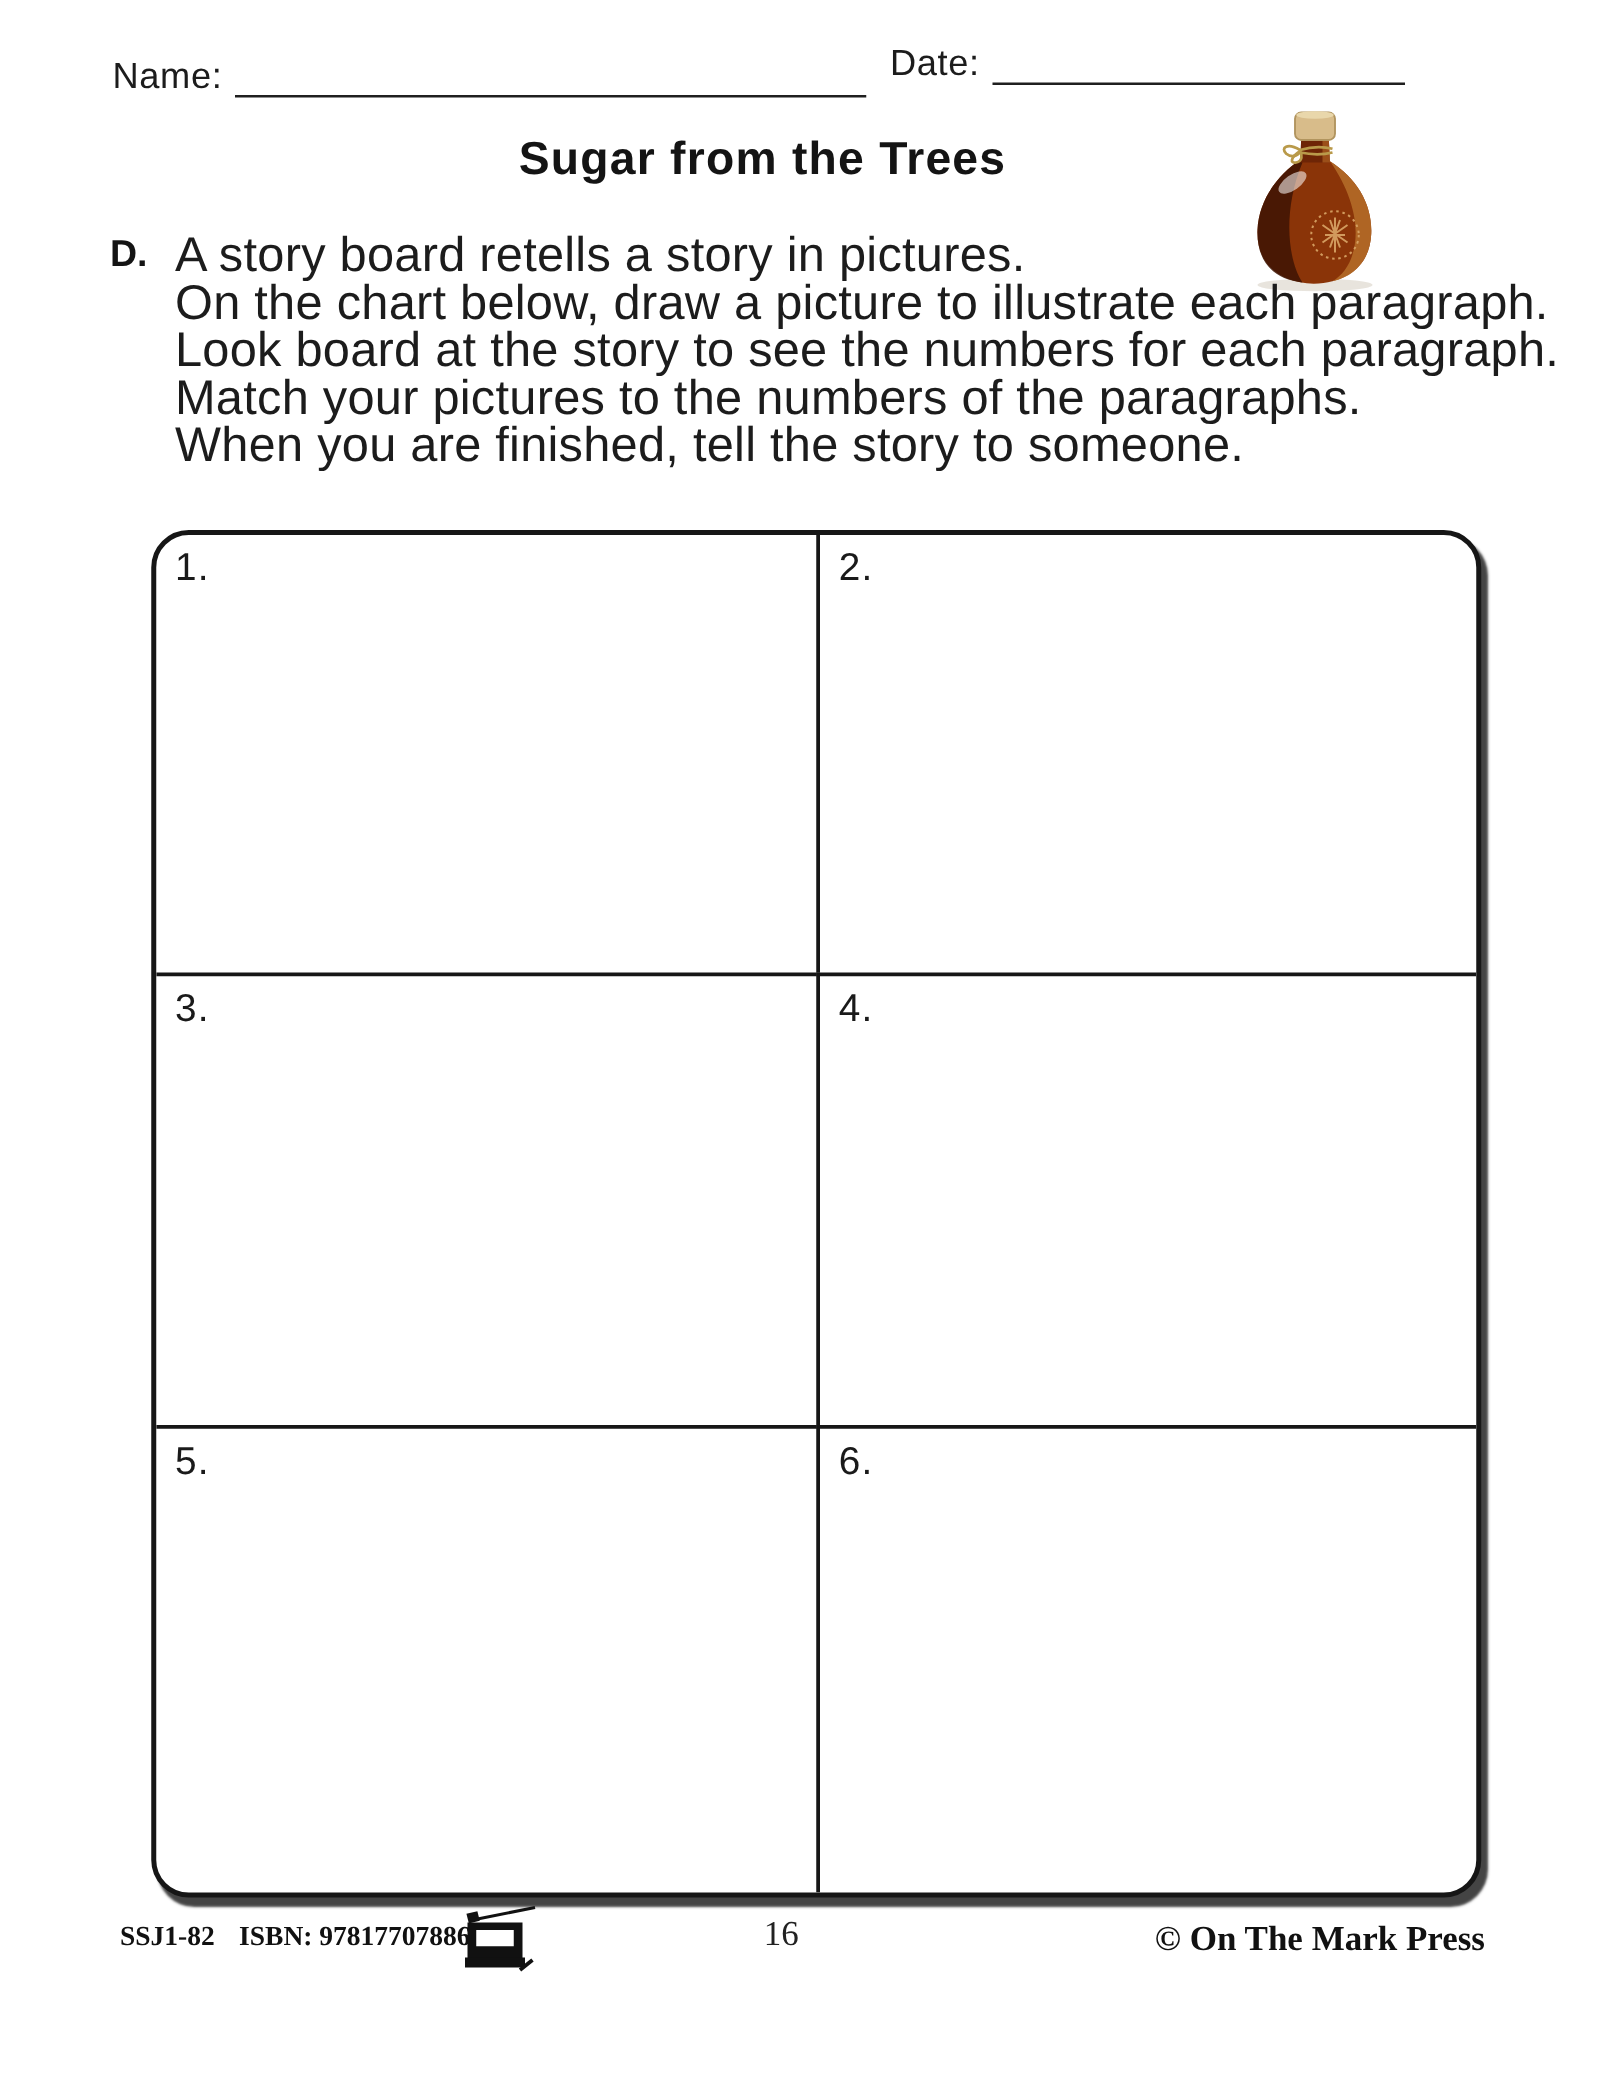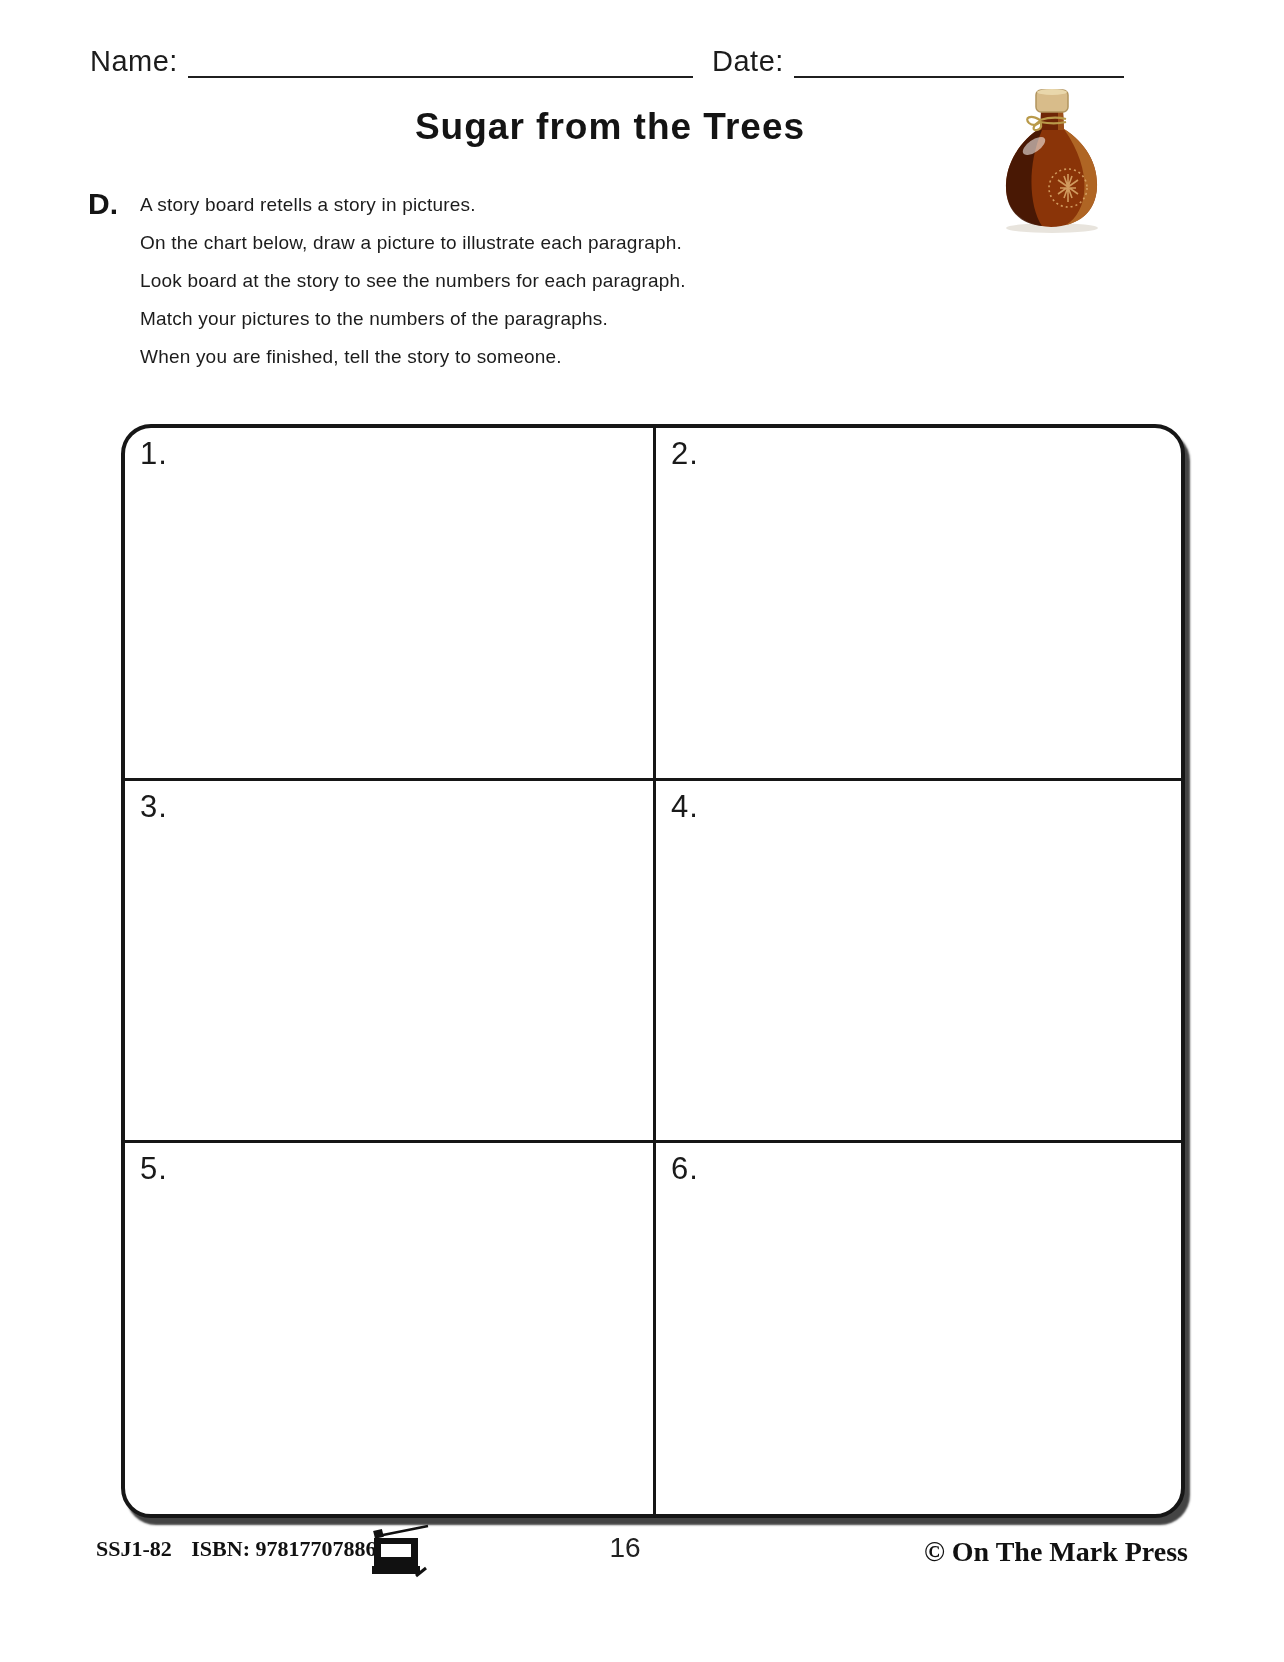--- a/index.html
+++ b/index.html
@@ -11,21 +11,21 @@
     position: relative;
     overflow: hidden;
   }
 
   
   .field-row { position: absolute; display: flex; align-items: flex-end; }
   .field-label { font-size: 29px; letter-spacing: 0.5px; white-space: nowrap; }
   .write-line { border-bottom: 2.5px solid #1f1f1f; height: 34px; margin-left: 10px; }
   #name-field { left: 90px; top: 42px; }
   #name-field .write-line { width: 505px; }
-  #date-field { left: 712px; top: 42px; }
+  #date-field { left: 712px; top: 32px; }
   #date-field .write-line { width: 330px; }
 
   
   .page-title {
     position: absolute; left: 0; top: 106px; width: 1220px;
     text-align: center;
     font-size: 37px; font-weight: bold; letter-spacing: 1px;
     color: #141414;
   }
 
@@ -34,21 +34,21 @@
 
   
   .instruction {
     position: absolute; left: 88px; top: 186px;
     display: flex; align-items: flex-start;
   }
   .instruction-letter {
     font-size: 30px; font-weight: bold; width: 52px; flex: 0 0 52px;
     padding-top: 1px; color: #141414;
   }
-  .instruction-lines { font-size: 19px; line-height: 38px; letter-spacing: 0.2px; }
+  .instruction-lines { font-size: 39px; line-height: 38px; letter-spacing: 0.2px; }
 
   
   .storyboard {
     position: absolute; left: 121px; top: 424px;
     width: 1056px; height: 1086px;
     border: 4px solid #161616;
     border-radius: 30px;
     background: #ffffff;
     box-shadow: 5px 7px 2px rgba(35,35,35,0.85);
     display: grid;
@@ -69,21 +69,21 @@
   .footer { position: absolute; left: 0; top: 1524px; width: 100%; height: 60px; }
   .footer-left {
     position: absolute; left: 96px; top: 12px;
     font-family: "Liberation Serif", serif; font-weight: bold; font-size: 22px;
     white-space: nowrap; color: #111;
   }
   .footer-left .isbn { margin-left: 14px; }
   .press-logo { position: absolute; left: 368px; top: 0px; width: 64px; height: 56px; }
   .page-number {
     position: absolute; left: 0; top: 8px; width: 1250px; text-align: center;
-    font-family: Liberation Sans, sans-serif; font-size: 28px; color: #222;
+    font-family: Liberation Serif, serif; font-size: 28px; color: #222;
   }
   .footer-right {
     position: absolute; right: 96px; top: 12px;
     font-family: "Liberation Serif", serif; font-weight: bold; font-size: 28px;
     white-space: nowrap; color: #111;
   }
 </style>
 </head>
 <body>
 

